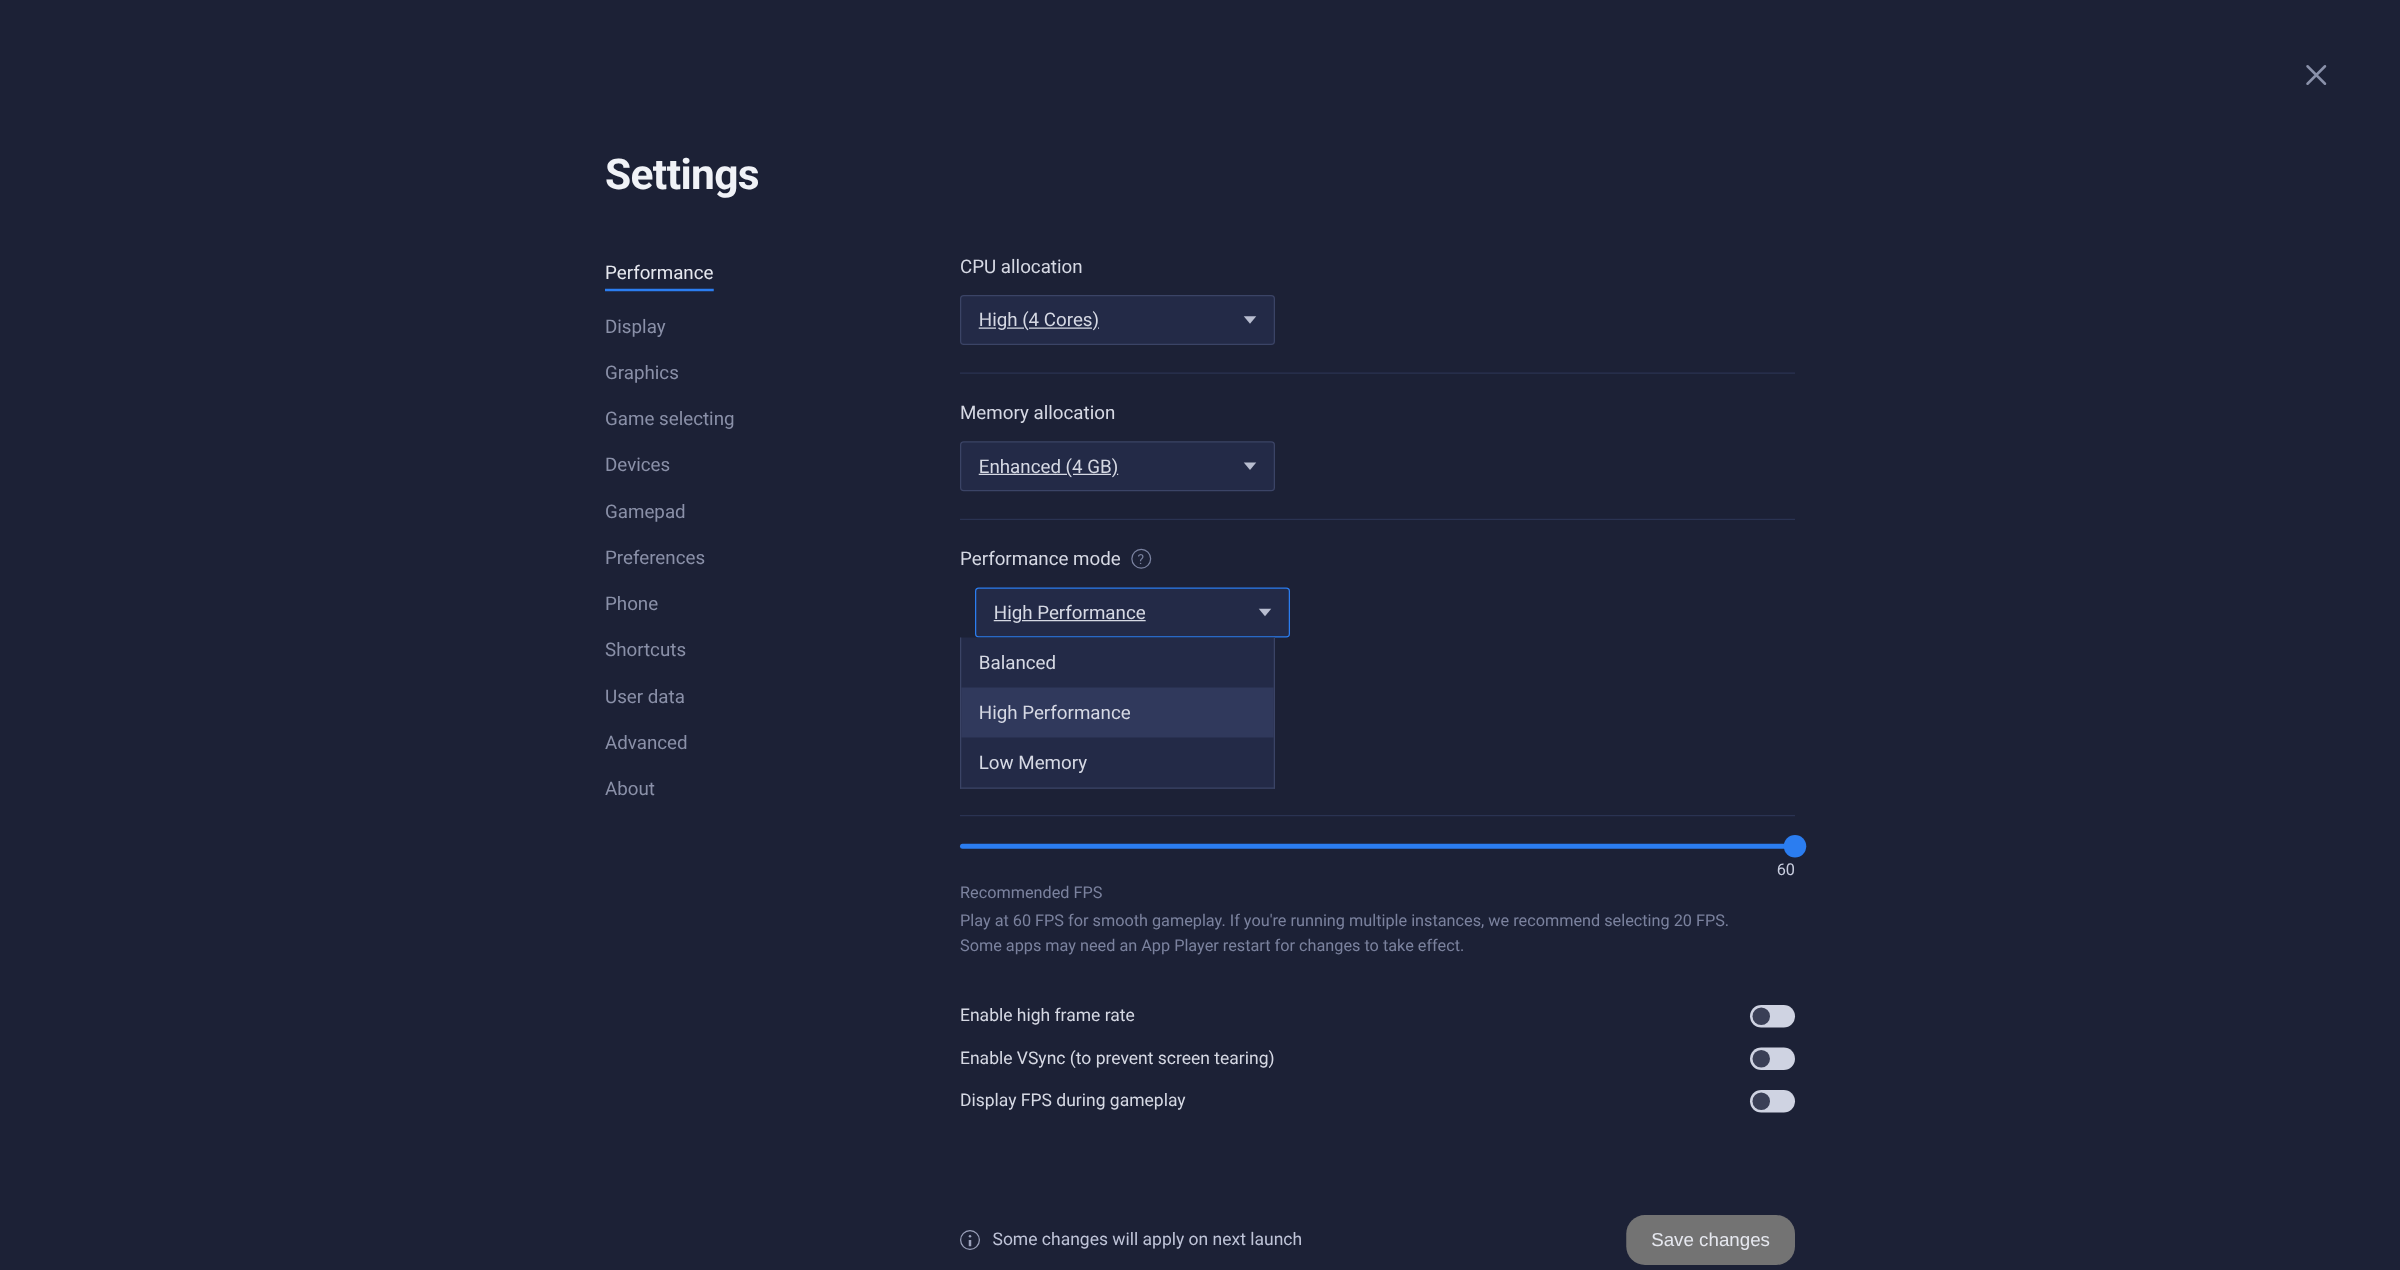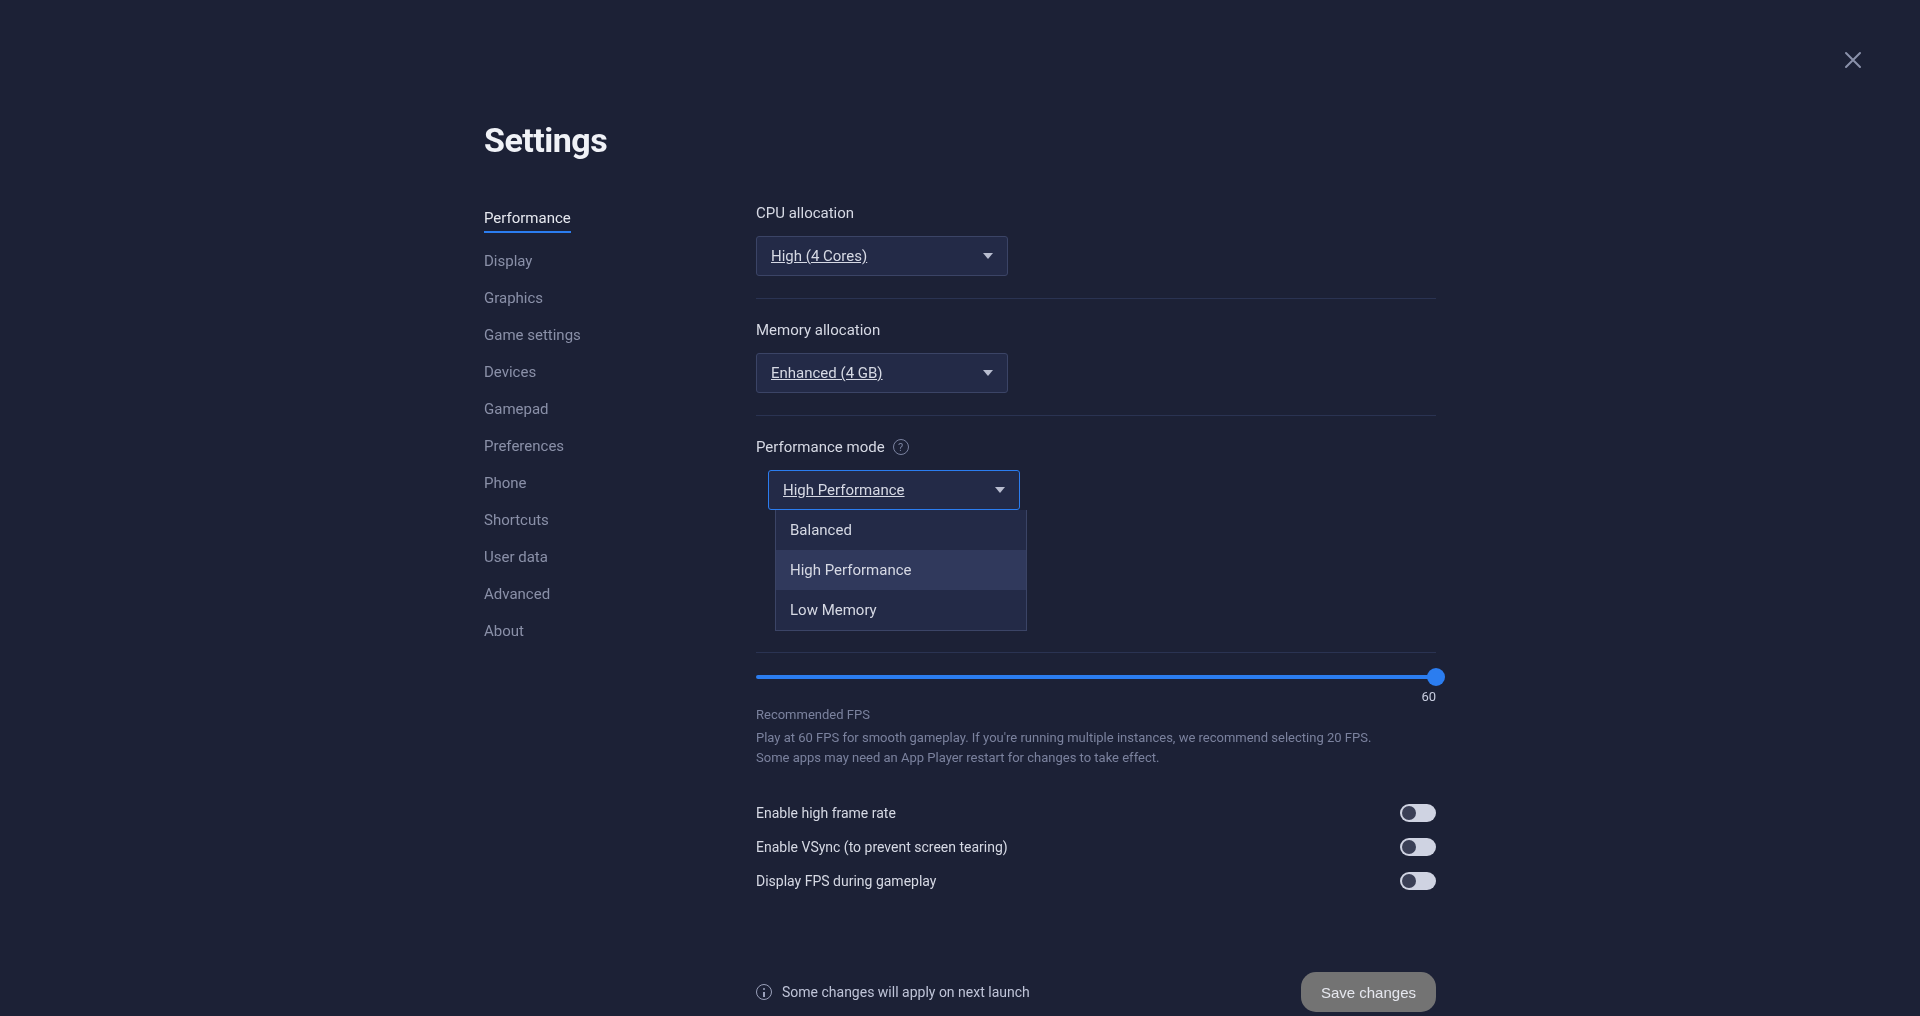--- a/index.html
+++ b/index.html
@@ -34,21 +34,21 @@
   }
   .title {
     font-size: 34px;
     font-weight: 700;
     color: #f0f2f7;
     letter-spacing: -0.5px;
     margin-bottom: 44px;
   }
   .layout {
     display: flex;
-    gap: 0;
+    gap: 12px;
   }
   .sidebar {
     width: 272px;
     flex: none;
     display: flex;
     flex-direction: column;
     gap: 19px;
     padding-top: 5px;
   }
   .sidebar-item {
@@ -111,21 +111,20 @@
   }
   .dropdown {
     position: absolute;
     top: 40px;
     left: 0;
     width: 252px;
     background: #232a47;
     border: 1px solid #3b4466;
     border-top: none;
     z-index: 10;
-    margin-left: 19px;
   }
   .dropdown-item {
     height: 40px;
     display: flex;
     align-items: center;
     padding: 0 14px;
     color: #d6d9e4;
     font-size: 15px;
     cursor: pointer;
   }
@@ -262,21 +261,21 @@
   </div>
 
   <div class="content">
     <h1 class="title">Settings</h1>
 
     <div class="layout">
       <nav class="sidebar" id="sidebar">
           <div class="sidebar-item active">Performance</div>
           <div class="sidebar-item">Display</div>
           <div class="sidebar-item">Graphics</div>
-          <div class="sidebar-item">Game settings</div>
+          <div class="sidebar-item">Game selecting</div>
           <div class="sidebar-item">Devices</div>
           <div class="sidebar-item">Gamepad</div>
           <div class="sidebar-item">Preferences</div>
           <div class="sidebar-item">Phone</div>
           <div class="sidebar-item">Shortcuts</div>
           <div class="sidebar-item">User data</div>
           <div class="sidebar-item">Advanced</div>
           <div class="sidebar-item">About</div>
         </nav>
 

